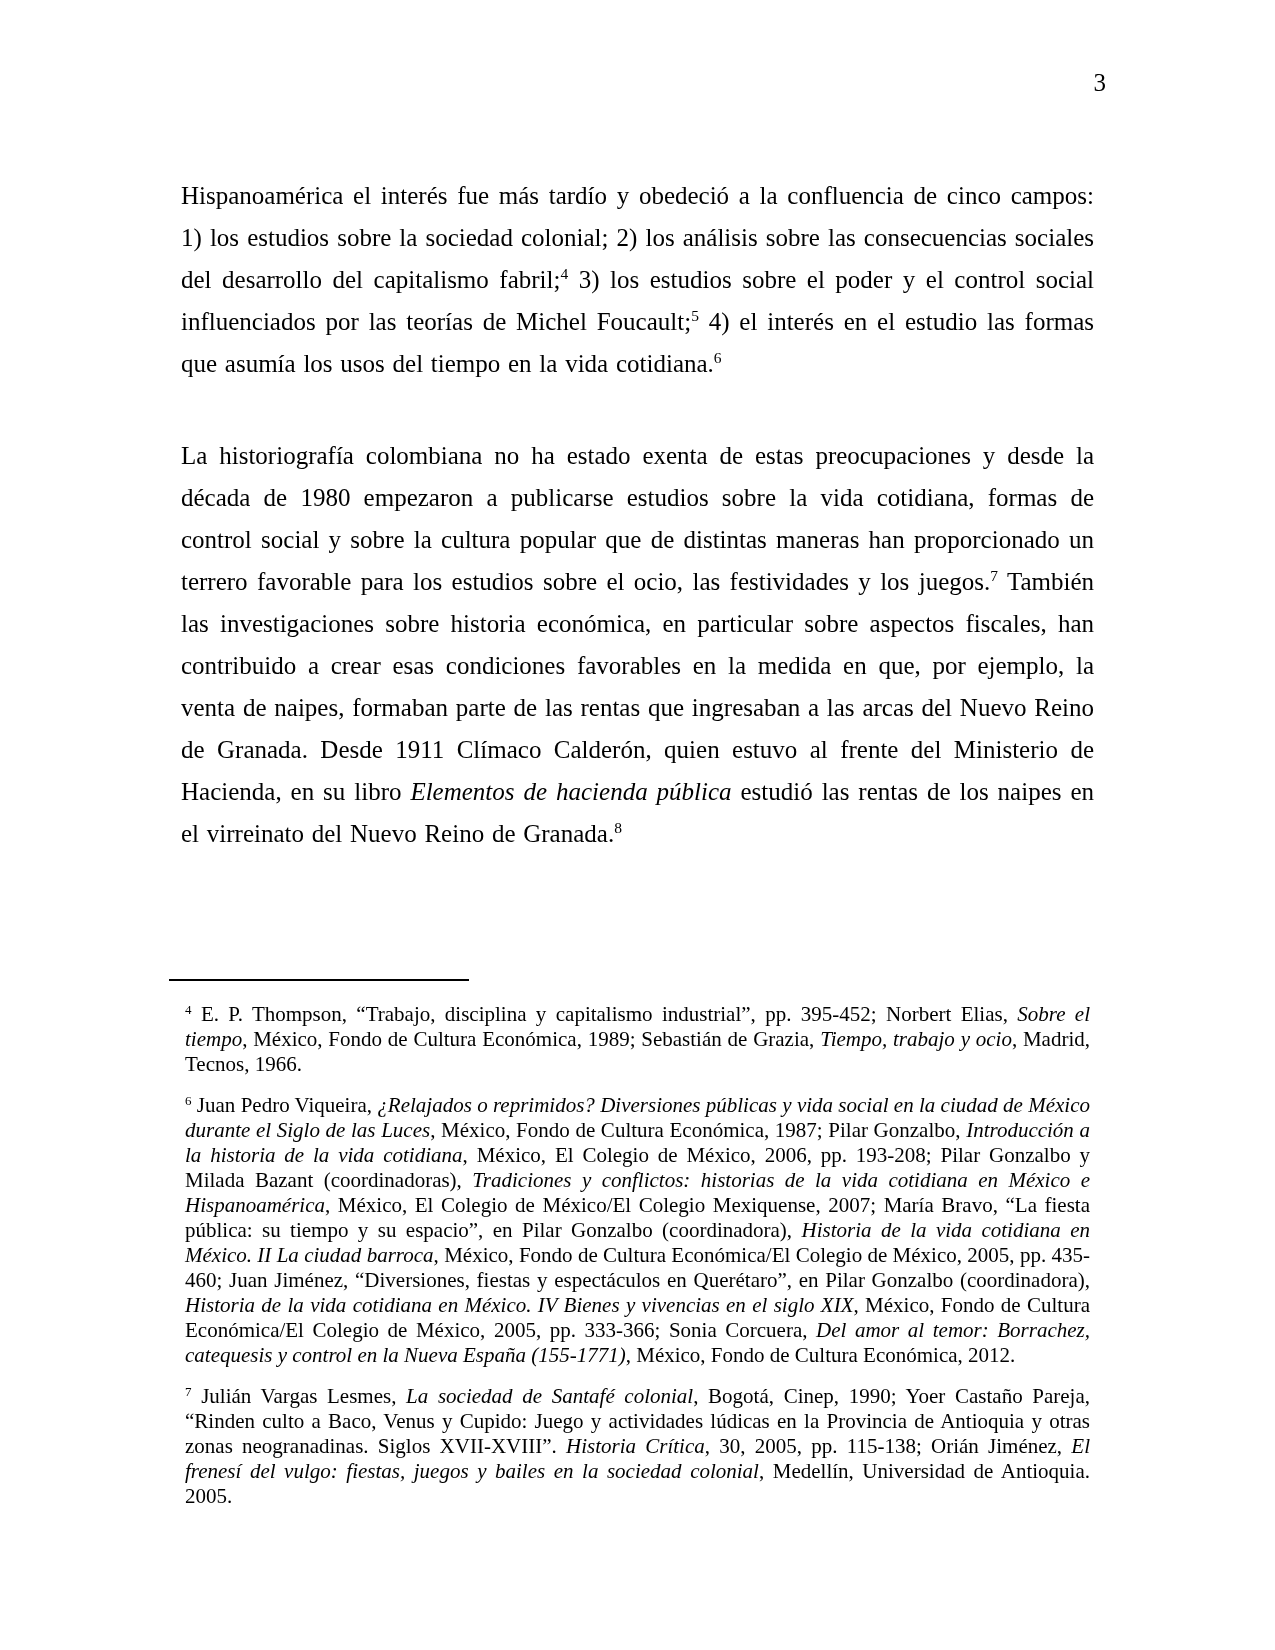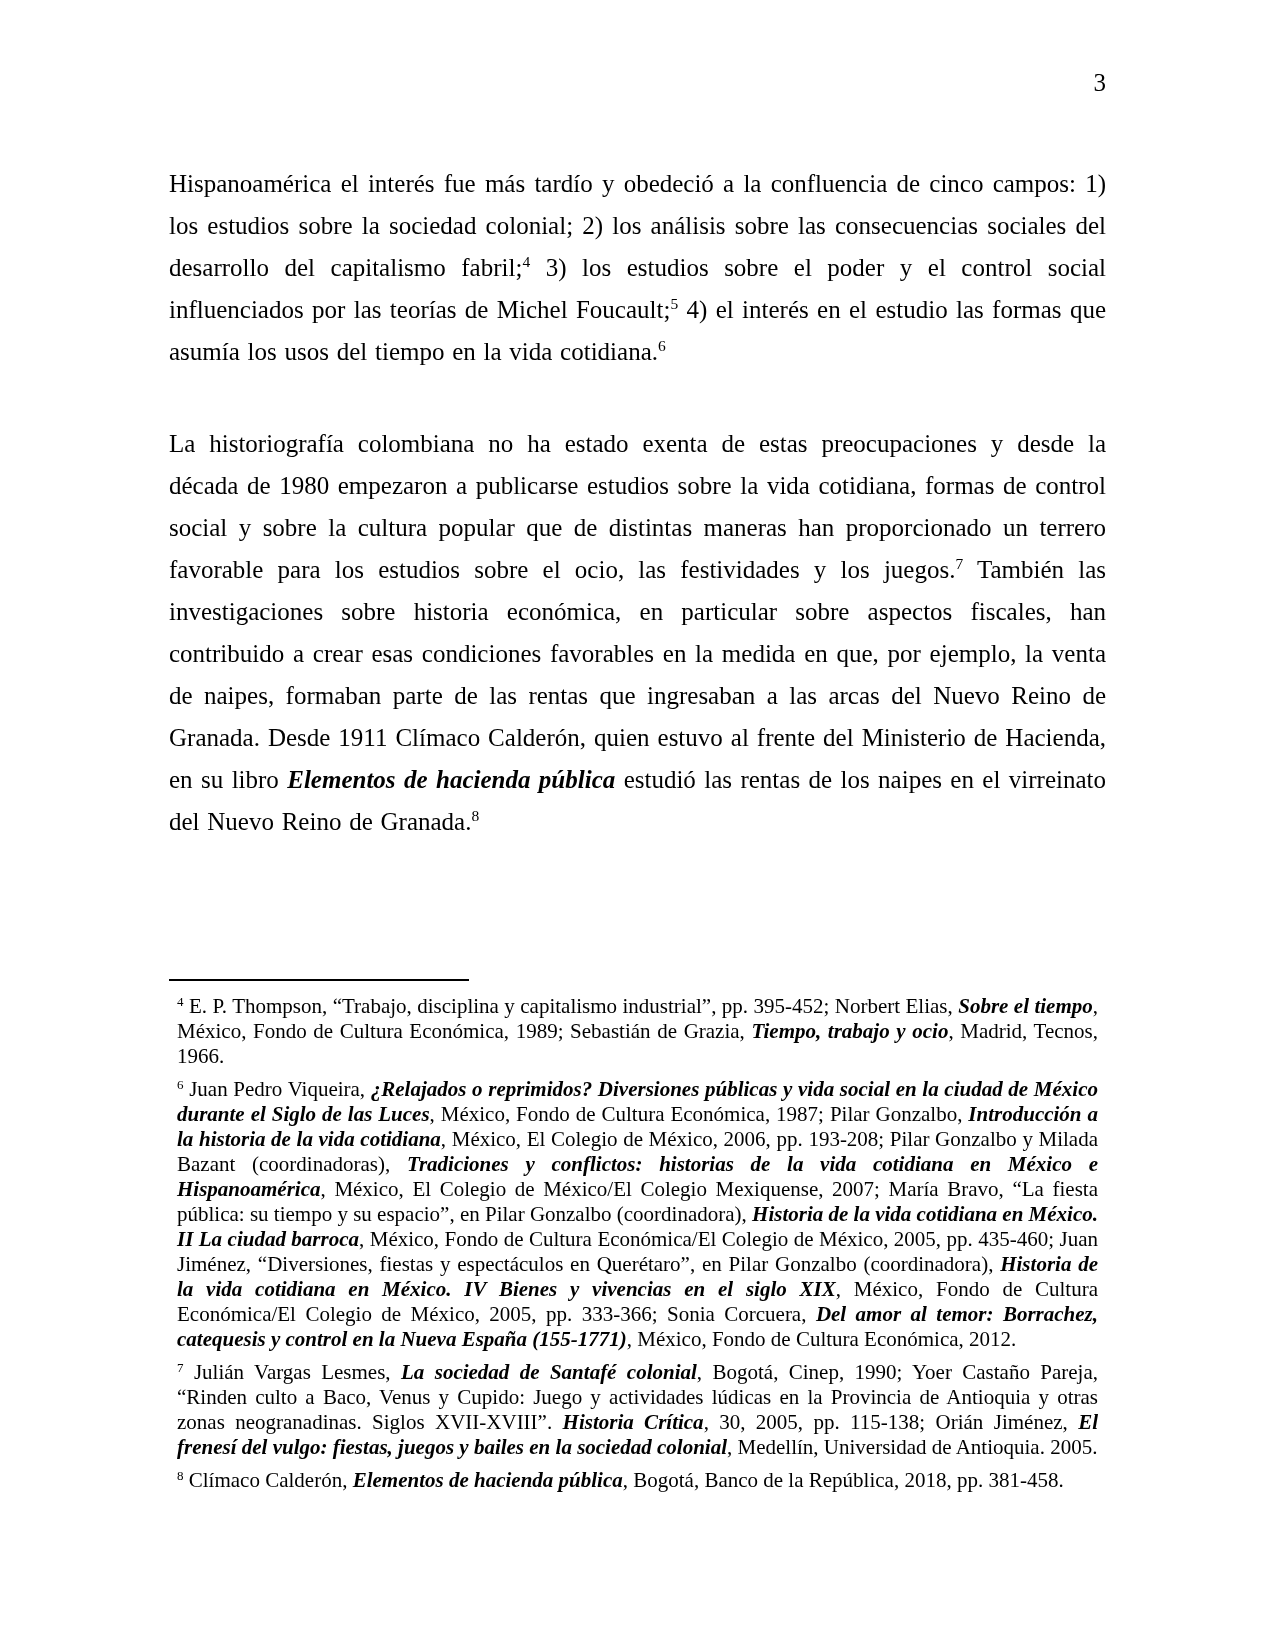--- a/index.html
+++ b/index.html
@@ -30,21 +30,21 @@
     top: 163px;
     left: 169px;
     width: 937px;
     font-size: 25px;
     line-height: 42px;
     text-align: justify;
     text-align-last: left;
     word-spacing: 1.5px;
   }
   .body-text p {
-    margin: 0;
+    margin: 12px;
   }
   .body-text p + p {
     margin-top: 50px;
   }
   .footnote-separator {
     position: absolute;
     top: 979px;
     left: 169px;
     width: 300px;
     height: 0;
@@ -54,25 +54,24 @@
     position: absolute;
     top: 986px;
     left: 169px;
     width: 937px;
     font-size: 21px;
     line-height: 25px;
     text-align: justify;
     text-align-last: left;
   }
   .footnotes p {
-    margin: 8px;
+    margin: 16px;
   }
   .it {
     font-style: italic;
-    font-weight: bold;
   }
   sup {
     font-size: 0.62em;
     line-height: 0;
     vertical-align: baseline;
     position: relative;
     top: -0.55em;
   }
 </style>
 </head>
@@ -86,16 +85,15 @@
     <p><span>Hispanoamérica el interés fue más tardío y obedeció a la confluencia de cinco campos: 1) los estudios sobre la sociedad colonial; 2) los análisis sobre las consecuencias sociales del desarrollo del capitalismo fabril;</span><sup>4</sup><span> 3) los estudios sobre el poder y el control social influenciados por las teorías de Michel Foucault;</span><sup>5</sup><span> 4) el interés en el estudio las formas que asumía los usos del tiempo en la vida cotidiana.</span><sup>6</sup></p>
     <p><span>La historiografía colombiana no ha estado exenta de estas preocupaciones y desde la década de 1980 empezaron a publicarse estudios sobre la vida cotidiana, formas de control social y sobre la cultura popular que de distintas maneras han proporcionado un terrero favorable para los estudios sobre el ocio, las festividades y los juegos.</span><sup>7</sup><span> También las investigaciones sobre historia económica, en particular sobre aspectos fiscales, han contribuido a crear esas condiciones favorables en la medida en que, por ejemplo, la venta de naipes, formaban parte de las rentas que ingresaban a las arcas del Nuevo Reino de Granada. Desde 1911 Clímaco Calderón, quien estuvo al frente del Ministerio de Hacienda, en su libro </span><span class="it">Elementos de hacienda pública</span><span> estudió las rentas de los naipes en el virreinato del Nuevo Reino de Granada.</span><sup>8</sup></p>
   </div>
 
   <div class="footnote-separator"></div>
 
   <div class="footnotes">
     <p><sup>4</sup><span> E. P. Thompson, “Trabajo, disciplina y capitalismo industrial”, pp. 395-452; Norbert Elias, </span><span class="it">Sobre el tiempo</span><span>, México, Fondo de Cultura Económica, 1989; Sebastián de Grazia, </span><span class="it">Tiempo, trabajo y ocio</span><span>, Madrid, Tecnos, 1966.</span></p>
     <p><sup>6</sup><span> Juan Pedro Viqueira, </span><span class="it">¿Relajados o reprimidos? Diversiones públicas y vida social en la ciudad de México durante el Siglo de las Luces</span><span>, México, Fondo de Cultura Económica, 1987; Pilar Gonzalbo, </span><span class="it">Introducción a la historia de la vida cotidiana</span><span>, México, El Colegio de México, 2006, pp. 193-208; Pilar Gonzalbo y Milada Bazant (coordinadoras), </span><span class="it">Tradiciones y conflictos: historias de la vida cotidiana en México e Hispanoamérica</span><span>, México, El Colegio de México/El Colegio Mexiquense, 2007; María Bravo, “La fiesta pública: su tiempo y su espacio”, en Pilar Gonzalbo (coordinadora), </span><span class="it">Historia de la vida cotidiana en México. II La ciudad barroca</span><span>, México, Fondo de Cultura Económica/El Colegio de México, 2005, pp. 435-460; Juan Jiménez, “Diversiones, fiestas y espectáculos en Querétaro”, en Pilar Gonzalbo (coordinadora), </span><span class="it">Historia de la vida cotidiana en México. IV Bienes y vivencias en el siglo XIX</span><span>, México, Fondo de Cultura Económica/El Colegio de México, 2005, pp. 333-366; Sonia Corcuera, </span><span class="it">Del amor al temor: Borrachez, catequesis y control en la Nueva España (155-1771)</span><span>, México, Fondo de Cultura Económica, 2012.</span></p>
     <p><sup>7</sup><span> Julián Vargas Lesmes, </span><span class="it">La sociedad de Santafé colonial</span><span>, Bogotá, Cinep, 1990; Yoer Castaño Pareja, “Rinden culto a Baco, Venus y Cupido: Juego y actividades lúdicas en la Provincia de Antioquia y otras zonas neogranadinas. Siglos XVII-XVIII”. </span><span class="it">Historia Crítica</span><span>, 30, 2005, pp. 115-138; Orián Jiménez, </span><span class="it">El frenesí del vulgo: fiestas, juegos y bailes en la sociedad colonial</span><span>, Medellín, Universidad de Antioquia. 2005.</span></p>
-    <p><sup>8</sup><span> Clímaco Calderón, </span><span class="it">Elementos de hacienda pública</span><span>, Bogotá, Banco de la República, 2018, pp. 381-458.</span></p>
   </div>
 
 </div>
 
 </body></html>

